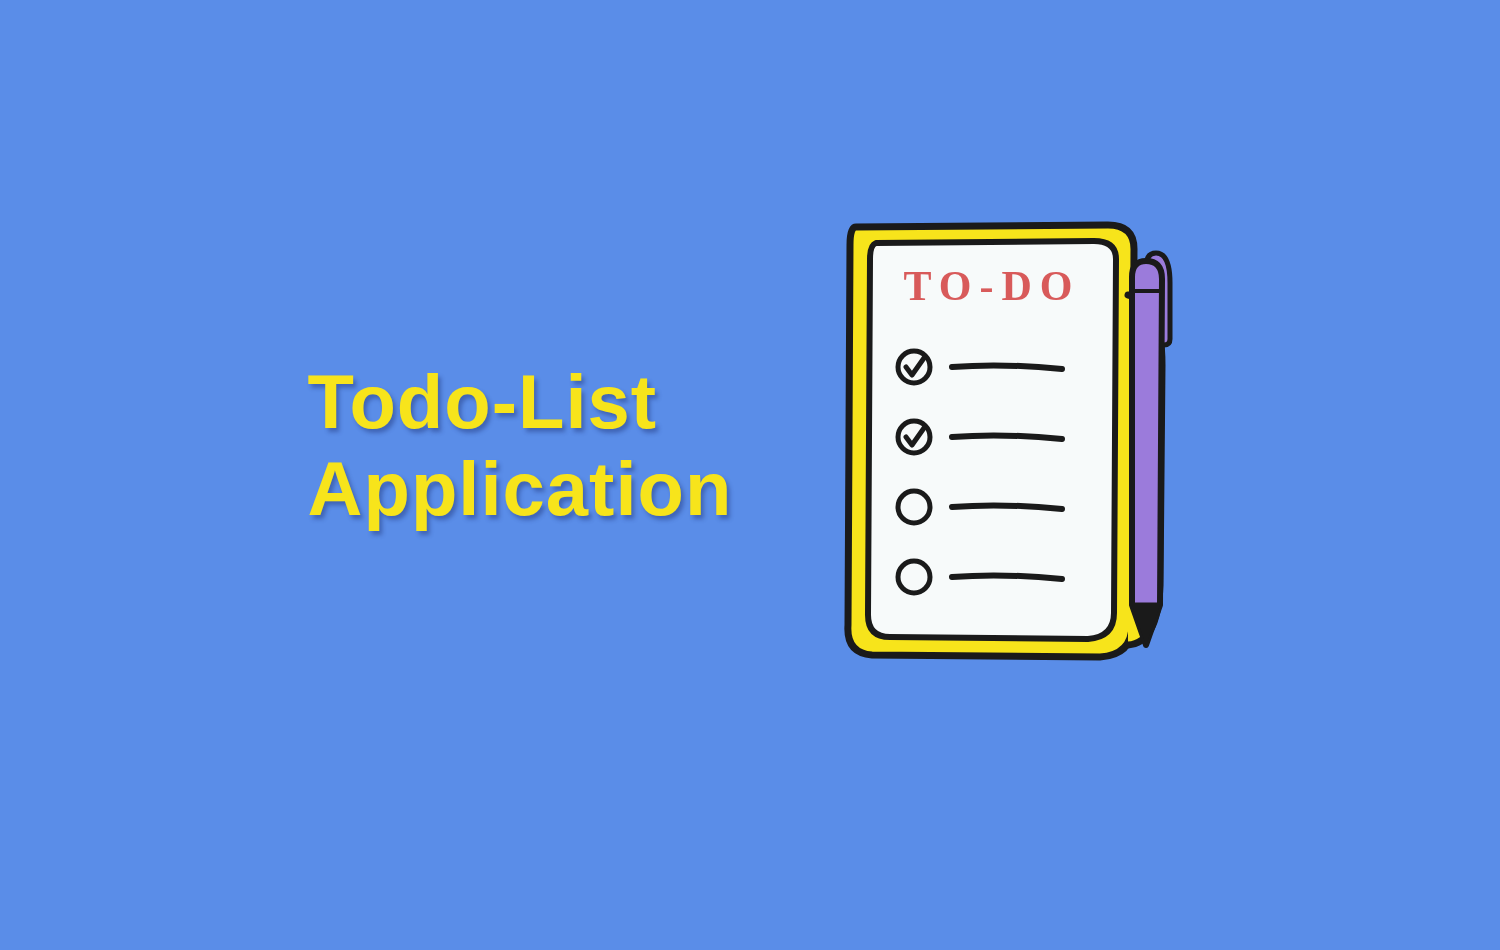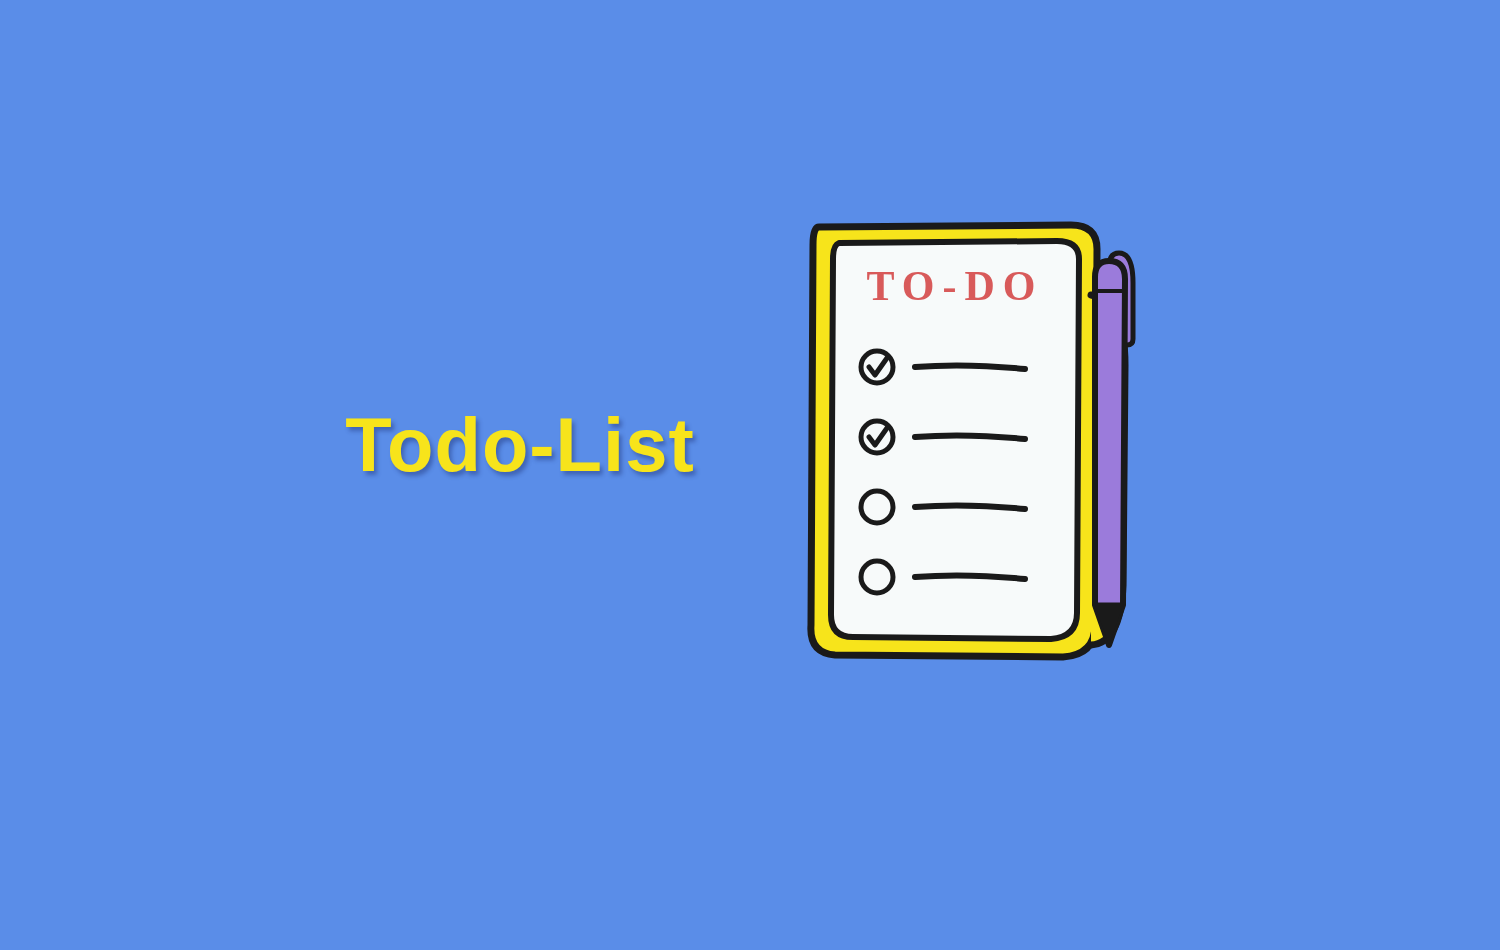--- a/index.html
+++ b/index.html
@@ -41,20 +41,21 @@
       width: 100%;
       height: 100%;
     }
   </style>
 </head>
 <body>
 
 <div class="container">
   <div class="title">
     <div>Todo-List</div>
+    <div>Application</div>
   </div>
 
   <div class="illustration">
     <svg viewBox="0 0 360 480">
 
       <path d="M 24 22 
                Q 18 22 18 40
                L 16 420
                Q 14 448 40 450
                L 268 452

